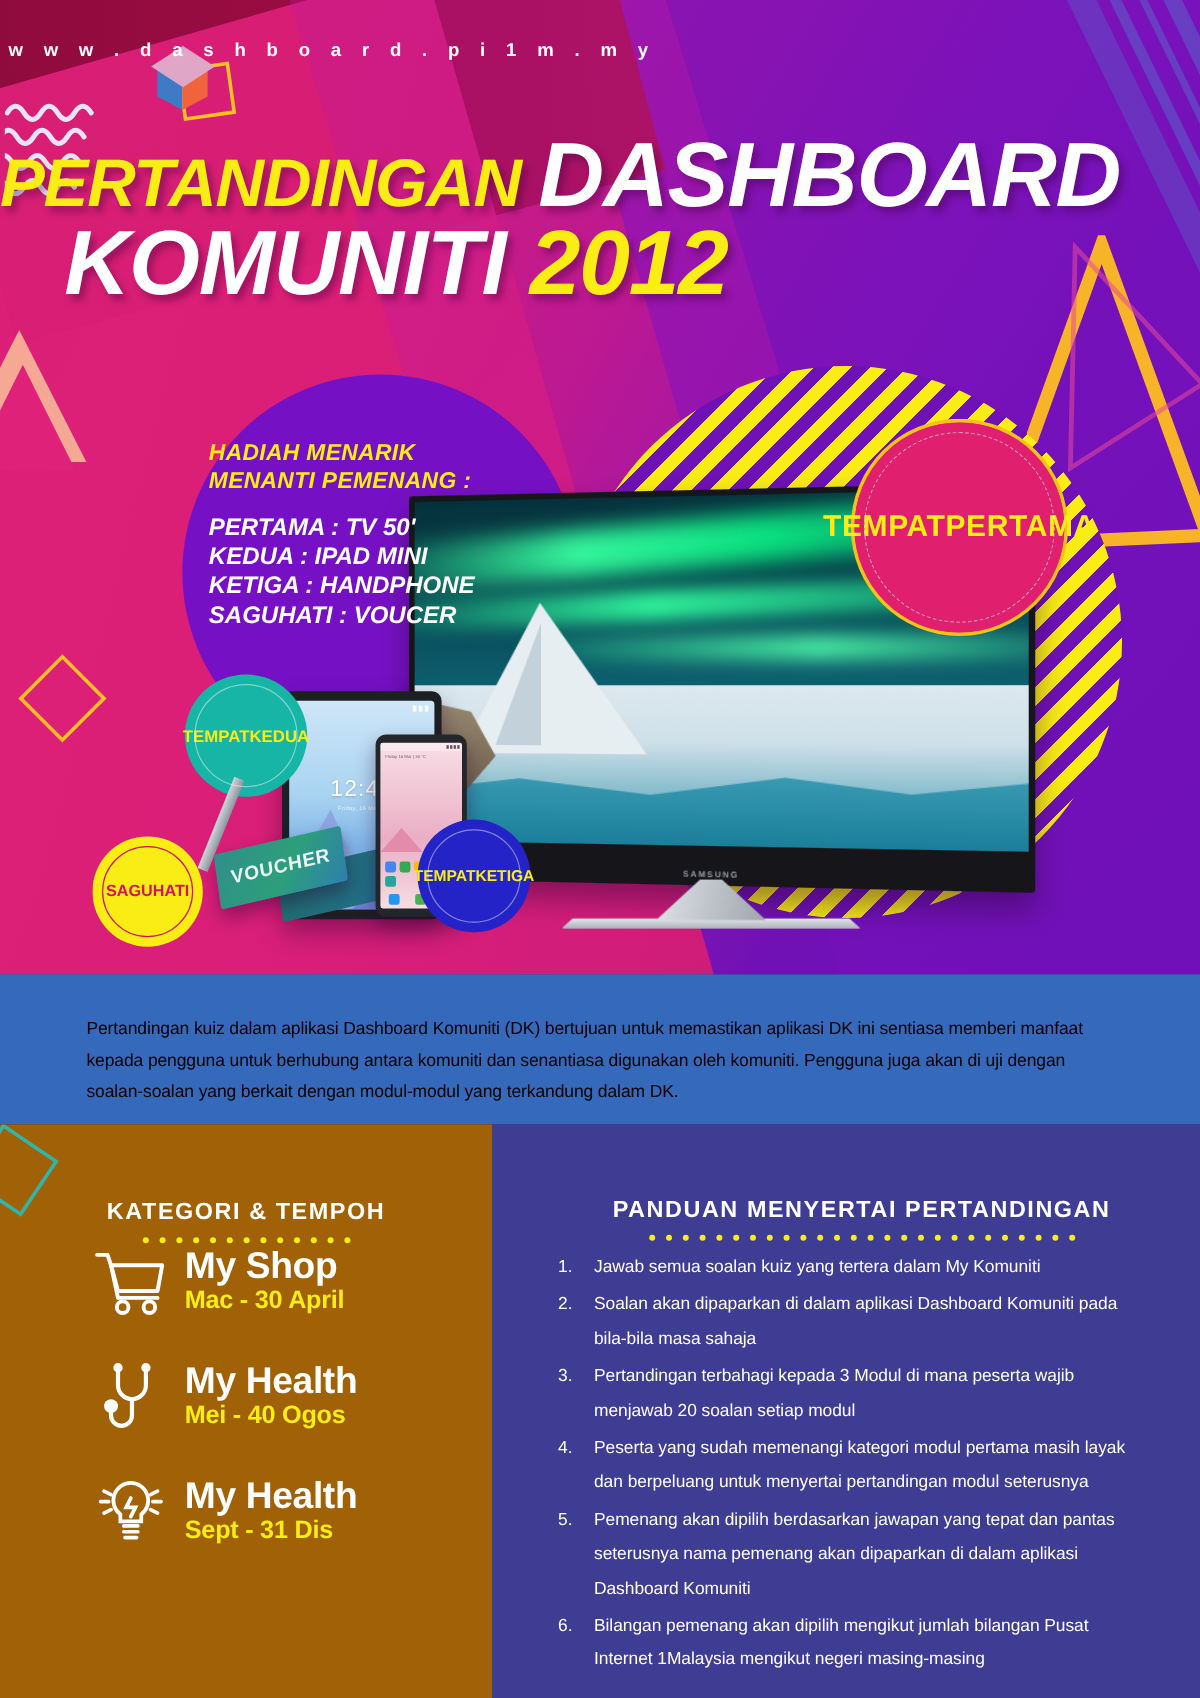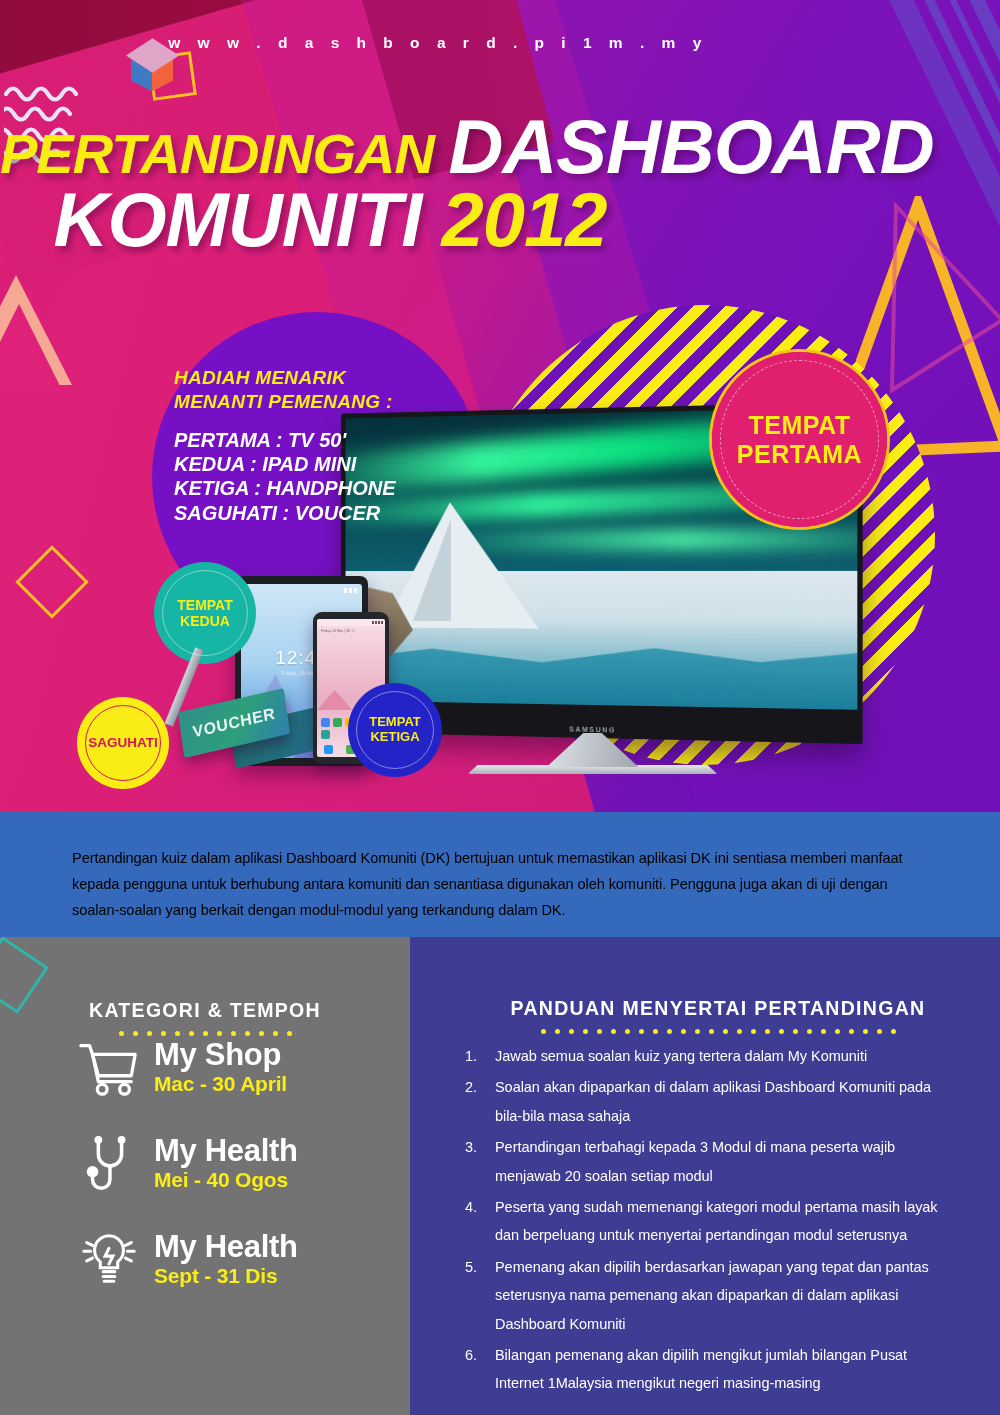--- a/index.html
+++ b/index.html
@@ -86,21 +86,21 @@
     position:absolute; left:26px; top:556px; width:52px; height:52px;
     border:3px solid #ffc024; transform:rotate(45deg);
   }
   
   .ytri { position:absolute; right:-10px; top:196px; width:190px; height:290px; }
   
   .pinktri-tr { position:absolute; right:-10px; top:200px; width:120px; height:200px; }
 
   
   .url {
-    position:absolute; left:18px; top:34px; width:840px; text-align:center;
+    position:absolute; left:7px; top:34px; width:840px; 
     color:#ffffff; font-size:15.5px; font-weight:bold; letter-spacing:6.5px;
     z-index:30;
   }
 
   
   .title-wrap {
     position:absolute; left:0; top:112px; width:820px; z-index:30;
     text-align:center; padding-right:160px;
   }
   .tline {
@@ -285,21 +285,21 @@
     text-transform:uppercase;
   }
   .voucher2 {
     position:absolute; left:232px; top:716px; width:96px; height:42px; z-index:19;
     background:linear-gradient(125deg,#1f6d6a,#236f8f);
     transform:rotate(-8deg) skewY(-5deg); border-radius:3px;
   }
 
   
   .badge {
-    position:absolute; border-radius:50%; display:flex; flex-direction:column;
+    position:absolute; border-radius:50%; display:flex; flex-direction:row;
     align-items:center; justify-content:center; text-align:center;
     font-weight:bold; line-height:1.15; z-index:26;
   }
   .badge span { display:block; }
   .badge-first {
     left:712px; top:352px; width:175px; height:175px;
     background:#e01f6e; color:#faed15; font-size:25px; letter-spacing:.5px;
     box-shadow:inset 0 0 0 3px #e01f6e, 0 0 0 3px #f5c21a;
   }
   .badge-first:after {
@@ -348,21 +348,21 @@
   .desc p {
     color:#000000; font-size:14.6px; line-height:1.78;
     font-family:"Liberation Sans Narrow","Liberation Sans",sans-serif;
     letter-spacing:-.1px;
   }
 
   
   .bottom { position:absolute; left:0; top:937px; width:1000px; height:478px; z-index:40; }
   .bottom-left {
     position:absolute; left:0; top:0; width:410px; height:478px;
-    background:#737373; overflow:hidden;
+    background:#a16207; overflow:hidden;
   }
   .teal-dia {
     position:absolute; left:-18px; top:10px; width:56px; height:56px;
     border:3px solid #2fb6a8; transform:rotate(34deg);
   }
   .bottom-right {
     position:absolute; left:410px; top:0; width:590px; height:478px;
     background:#3f3c93;
   }
 

